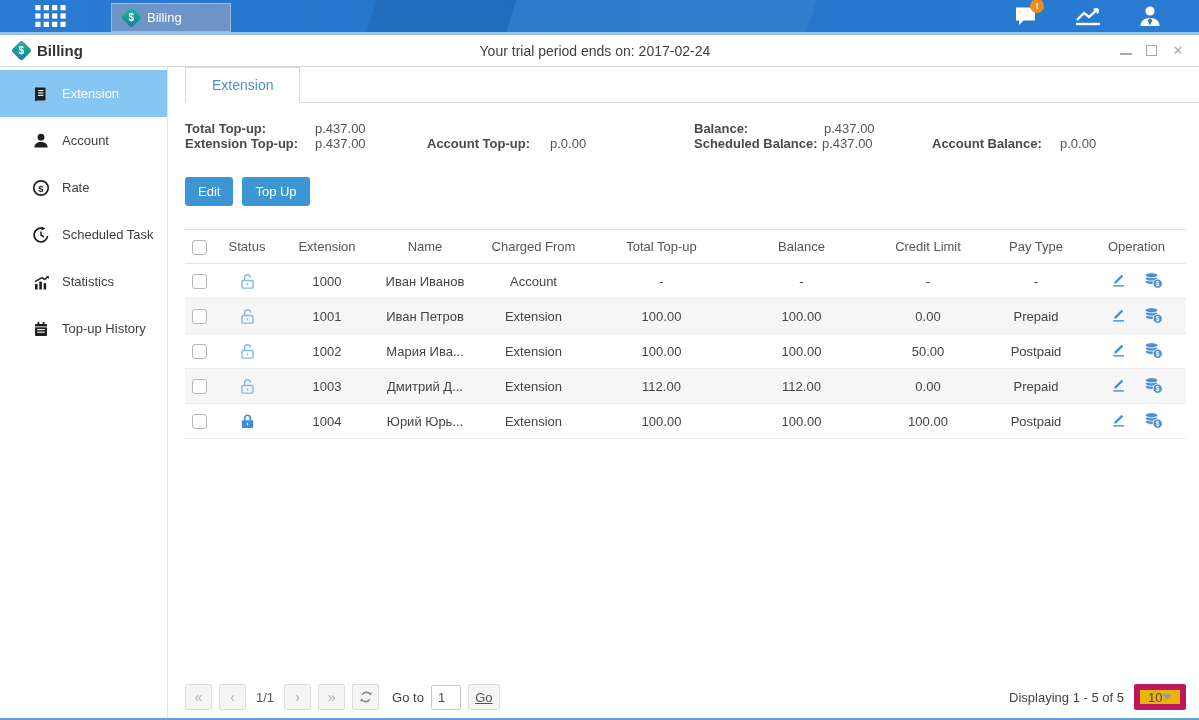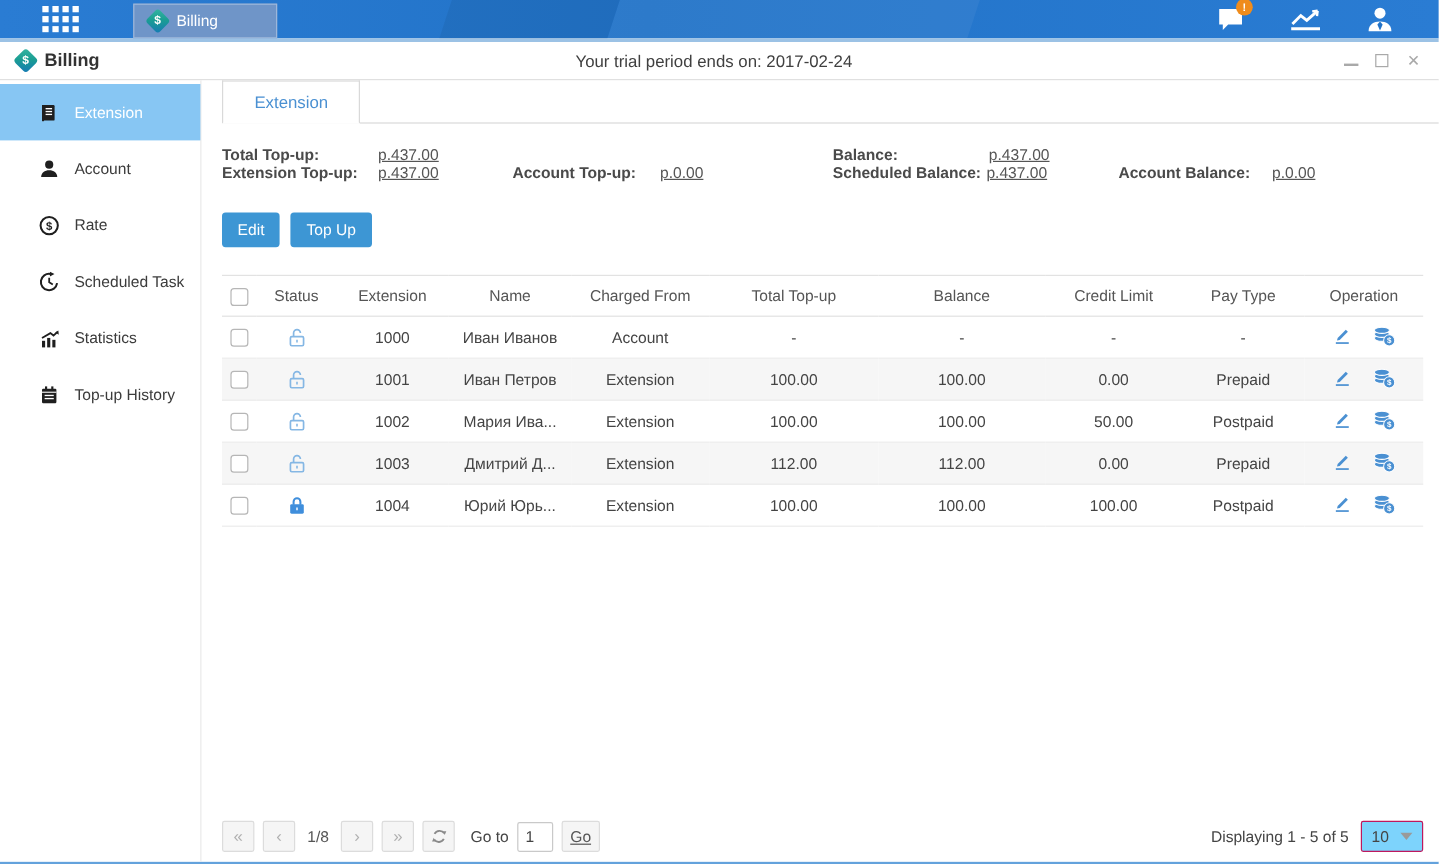--- a/index.html
+++ b/index.html
@@ -57,21 +57,21 @@
     color:#4a90d2; font-size:14px; cursor:pointer; }
 
   
   .summary { display:flex; margin-top:18px; }
   .sum-half { display:flex; flex-direction:column; }
   .sum-half.left { width:509px; }
   .sum-row { display:flex; align-items:baseline; }
   .sum-label { font-weight:bold; color:#4a4a4a; }
   .sum-label.w1 { width:130px; }
   .sum-label.w2 { width:123px; }
-  .sum-value { color:#555;text-decoration:underline; }
+  .sum-value { color:#555; }
   .sum-value.w1 { width:112px; }
 
   
   .btnrow { margin-top:26px; display:flex; gap:9px; }
   .btn-blue { background:#3d96d4; color:#fff; border:none; border-radius:3px; font-size:13px;
     font-family:"Liberation Sans",sans-serif; padding:7px 13px; cursor:pointer; }
 
   
   .exttable { margin-top:23px; border-collapse:collapse; table-layout:fixed; width:1001px; }
   .exttable th { font-weight:normal; color:#555; font-size:13px; height:34px;
@@ -90,21 +90,21 @@
   .footer { position:absolute; left:17px; right:13px; bottom:6px; height:30px;
     display:flex; align-items:center; justify-content:space-between; }
   .pager { display:flex; align-items:center; gap:7px; }
   .pgbtn { width:27px; height:26px; background:#f5f5f5; border:1px solid #dcdcdc; border-radius:2px;
     display:flex; align-items:center; justify-content:center; color:#b0b0b0; font-size:14px; cursor:pointer; }
   .pgtext { color:#555; padding:0 3px; }
   .gotolabel { color:#444; margin-left:6px; }
   .goto-input { width:30px; height:25px; border:1px solid #c9c9c9; border-radius:2px; text-align:left;
     padding-left:6px; font-size:13px; color:#444; font-family:"Liberation Sans",sans-serif; }
   .displaying { color:#444; display:flex; align-items:center; gap:10px; }
-  .pagesize { width:52px; height:26px; border:1px solid #be185d; border-radius:2px; background:#7dd3fc;
+  .pagesize { width:52px; height:26px; border:6px solid #be185d; border-radius:2px; background:#eab308;
     display:flex; align-items:center; justify-content:space-between; padding:0 8px; cursor:pointer; color:#444; }
   .caret { width:0; height:0; border-left:5px solid transparent; border-right:5px solid transparent;
     border-top:6px solid #9a9a9a; }
 </style>
 </head>
 <body>
 
 <div class="topbar">
   <div class="facet1"></div>
     <div class="facet2"></div>
@@ -485,21 +485,21 @@
           </span>
         </td>
       </tr>
         </tbody>
     </table>
 
     <div class="footer">
       <div class="pager">
         <span class="pgbtn">«</span>
         <span class="pgbtn">‹</span>
-        <span class="pgtext">1/8</span>
+        <span class="pgtext">1/1</span>
         <span class="pgbtn">›</span>
         <span class="pgbtn">»</span>
         <span class="pgbtn">
           <svg width="14" height="14" viewBox="0 0 16 16">
             <path d="M3.6 5.6 A5.4 5.4 0 0 1 12.8 5" fill="none" stroke="#8a8a8a" stroke-width="1.8"></path>
             <polygon points="11.6,3.2 14.8,3.2 13.2,6.6" fill="#8a8a8a"></polygon>
             <path d="M12.4 10.4 A5.4 5.4 0 0 1 3.2 11" fill="none" stroke="#8a8a8a" stroke-width="1.8"></path>
             <polygon points="1.2,12.8 4.4,12.8 2.8,9.4" fill="#8a8a8a"></polygon>
           </svg>
         </span>

